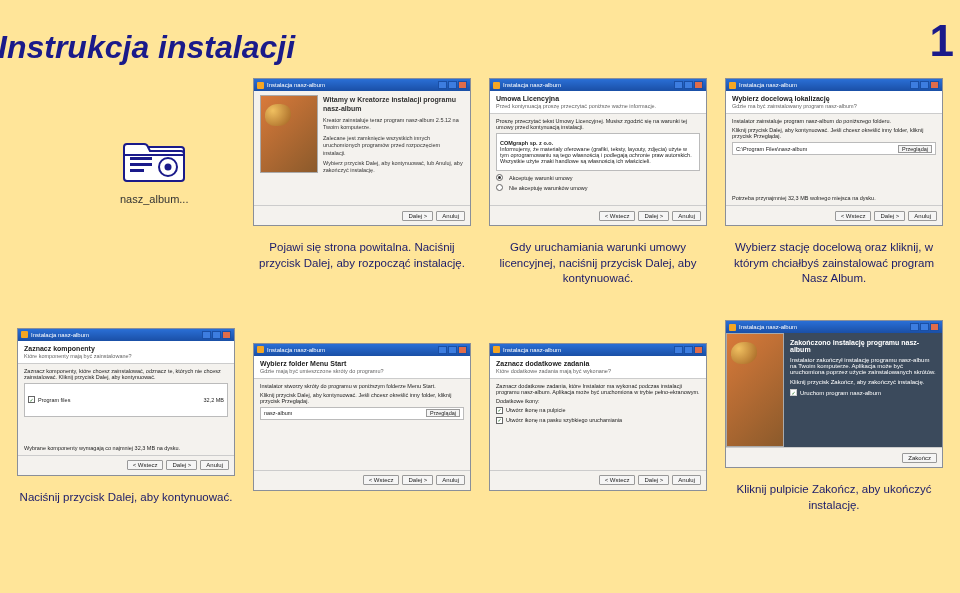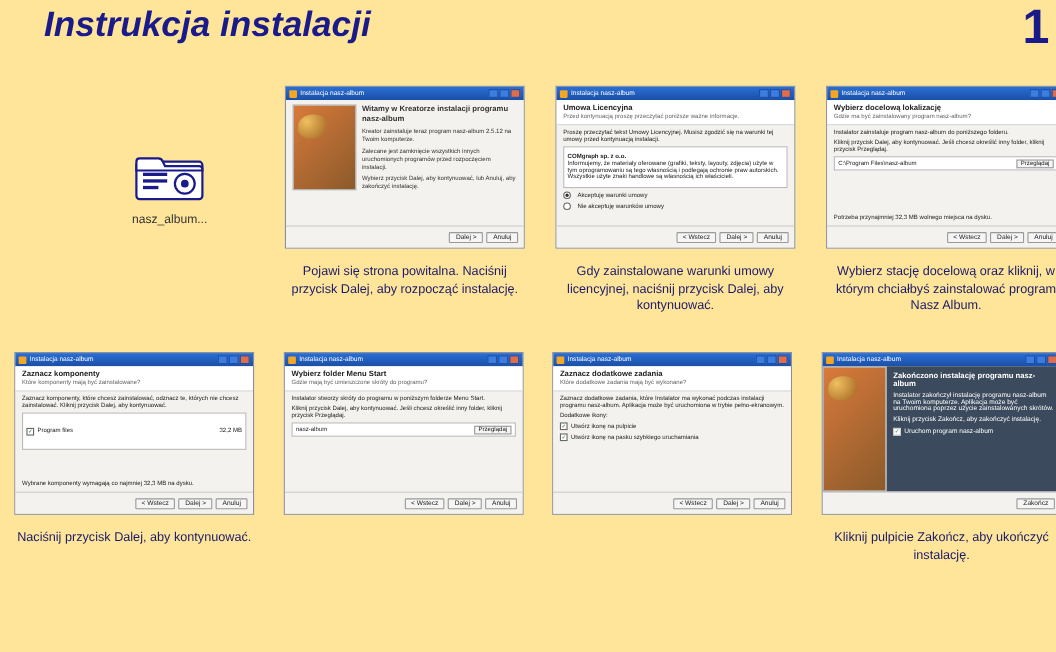--- a/index.html
+++ b/index.html
@@ -8,23 +8,22 @@
     height: 593px;
     background: #ffe599;
     font-family: "Comic Sans MS", "Trebuchet MS", Arial, sans-serif;
     color: #202060;
     overflow: hidden;
     position: relative;
   }
   .header {
     display: flex;
     justify-content: space-between;
-    align-items: flex-start;
-    padding: 4px 6px 2px 0;
-    margin-left: 42px;
+    align-items: flex-end;
+    padding: 20px 6px 2px 0;
   }
   .title {
     font-size: 32px;
     font-weight: bold;
     font-style: italic;
     color: #1a1a8a;
     margin-left: -2px;
   }
   .pagenum {
     font-size: 44px;
@@ -49,24 +48,23 @@
     color: #333;
     margin-top: 4px;
   }
   .row {
     position: absolute;
     left: 0;
     width: 960px;
     display: flex;
     justify-content: space-between;
     padding: 0 12px;
-    gap: 26px;
   }
   .row1 { top: 78px; }
-  .row2 { top: 320px; }
+  .row2 { top: 320px; align-items: center; }
   .cell {
     width: 228px;
     display: flex;
     flex-direction: column;
     align-items: center;
   }
   .row1 .cell:first-child .thumb { visibility: hidden; }
   .thumb {
     width: 218px;
     height: 148px;
@@ -284,21 +282,21 @@
             <span class="radio-dot"></span>
             <span>Nie akceptuję warunków umowy</span>
           </div>
       </div>
       <div class="thumb-foot">
         <span class="thumb-btn">&lt; Wstecz</span>
         <span class="thumb-btn">Dalej &gt;</span>
         <span class="thumb-btn">Anuluj</span>
       </div>
     </div>
-    <div class="caption">Gdy zainstalowane warunki umowy licencyjnej, naciśnij przycisk Dalej, aby kontynuować.</div>
+    <div class="caption">Gdy uruchamiania warunki umowy licencyjnej, naciśnij przycisk Dalej, aby kontynuować.</div>
   </div>
 
   <div class="cell">
     <div class="thumb">
       <div class="thumb-tb">
         <span class="tb-icon"></span>
         <span>Instalacja   nasz-album</span>
         <span class="tb-btns">
             <span class="tb-btn"></span>
             <span class="tb-btn"></span>

